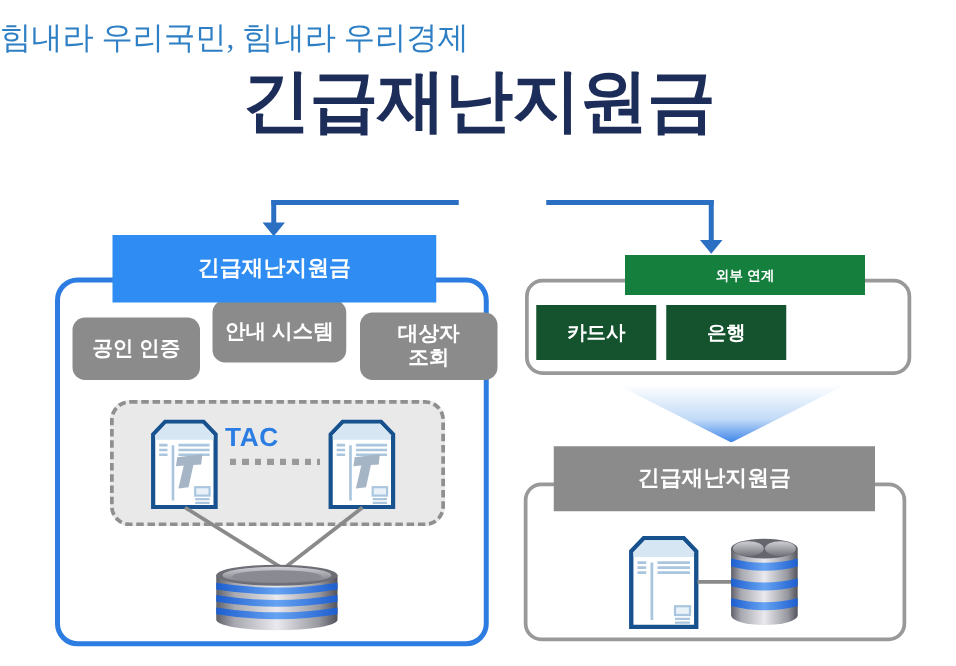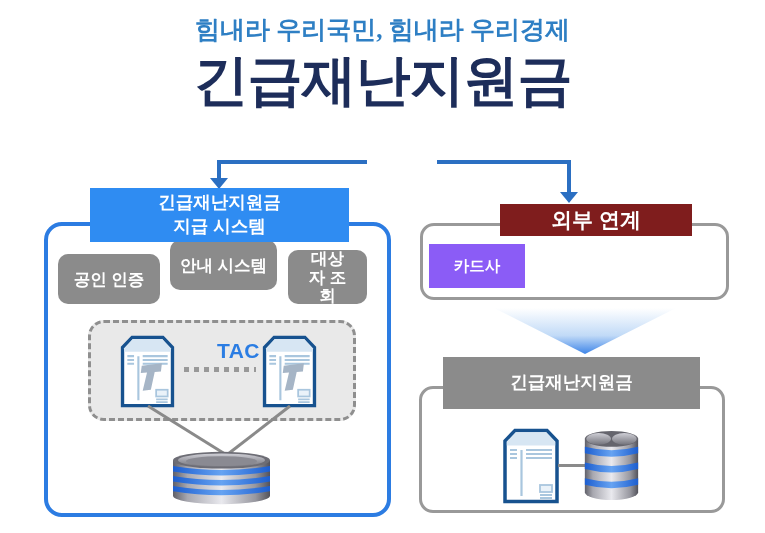--- a/index.html
+++ b/index.html
@@ -1,60 +1,60 @@
 <!DOCTYPE html>
 <html><head>
 <meta charset="utf-8">
 <style>
   html,body{margin:0;padding:0;background:#fff;}
   .stage{position:relative;width:765px;height:533px;background:#fff;overflow:hidden;
          font-family:"Liberation Sans","DejaVu Sans",sans-serif;}
   .abs{position:absolute;box-sizing:border-box;}
 
   
-  .subtitle{top:13px;left:0;width:765px;text-align:center;font-size:25px;font-weight:700;
+  .subtitle{top:13px;left:0;width:765px;text-align:left;font-size:25px;font-weight:400;
             color:#2e7fc4;font-family:"Liberation Serif","DejaVu Serif",serif;letter-spacing:0px;}
   .main-title{top:44px;left:0;width:765px;text-align:center;font-size:55px;font-weight:800;
               color:#1d2d5a;letter-spacing:-1px;}
 
   
   .bar{background:#2b6fc2;}
   .arrowhead{width:0;height:0;border-left:9px solid transparent;border-right:9px solid transparent;
              border-top:11px solid #2b6fc2;}
 
   
   .panel-blue{left:44px;top:222px;width:347px;height:295px;border:4px solid #2c7ce2;
               border-radius:18px;background:#fff;z-index:1;}
   .hdr-blue{left:90px;top:188px;width:259px;height:54px;background:#2f8cf2;color:#fff;
             display:flex;flex-direction:column;justify-content:center;align-items:center;
             font-size:17.5px;font-weight:700;line-height:1.35;z-index:3;text-align:center;}
   .module{background:#8b8b8b;border-radius:10px;color:#fff;font-weight:700;font-size:16.5px;
           display:flex;align-items:center;justify-content:center;text-align:center;
           line-height:1.15;z-index:2;}
   .m0{left:58px;top:254px;width:102px;height:50px;}
   .m1{left:170px;top:240px;width:107px;height:50px;}
-  .m2{left:288px;top:250px;width:79px;height:54px;padding:0 20px;}
+  .m2{left:288px;top:250px;width:110px;height:54px;padding:0 20px;}
   .tac-zone{left:88px;top:320px;width:268px;height:101px;background:#e9e9e9;
             border:3px dashed #8f8f8f;border-radius:16px;z-index:1;}
   .doc1{left:119px;top:335px;width:57px;height:73px;z-index:2;}
   .doc2{left:261px;top:335px;width:57px;height:73px;z-index:2;}
-  .tac-label{left:180px;top:339px;width:80px;text-align:right;font-size:21px;font-weight:800;
+  .tac-label{left:180px;top:339px;width:80px;text-align:left;font-size:21px;font-weight:800;
              color:#2b7de3;letter-spacing:0.5px;z-index:2;}
   .tac-dots{left:184px;top:367px;width:72px;height:5px;z-index:2;
             background:repeating-linear-gradient(90deg,#999 0 5px,transparent 5px 10px);}
   .converge{left:140px;top:404px;width:160px;height:52px;z-index:2;}
   .db1{left:172px;top:450px;width:99px;height:56px;z-index:2;}
 
   
-  .hdr-ext{left:500px;top:204px;width:192px;height:32px;background:#7f1d1d;color:#fff;
-           display:flex;align-items:center;justify-content:center;font-size:21px;
+  .hdr-ext{left:500px;top:204px;width:192px;height:32px;background:#15803d;color:#fff;
+           display:flex;align-items:center;justify-content:center;font-size:11px;
            font-weight:700;z-index:3;}
   .panel-ext{left:420px;top:223px;width:309px;height:77px;border:3px solid #999;
              border-radius:14px;background:#fff;z-index:1;}
-  .partner{background:#8b5cf6;color:#fff;font-weight:700;font-size:15.5px;display:flex;
+  .partner{background:#14532d;color:#fff;font-weight:700;font-size:15.5px;display:flex;
            align-items:center;justify-content:center;z-index:2;top:244px;height:44px;}
   .p0{left:429px;width:96px;} .p1{left:533px;width:96px;} .p2{left:627px;width:94px;}
   .chevron{left:494px;top:308px;width:182px;height:46px;z-index:2;
            background:linear-gradient(180deg,rgba(255,255,255,0) 0%,rgba(186,214,246,0.9) 60%,#3e85e8 100%);
            clip-path:polygon(0 0,100% 0,50% 100%);}
   .hdr-app{left:443px;top:357px;width:257px;height:52px;background:#8b8b8b;color:#fff;
            display:flex;flex-direction:column;justify-content:center;align-items:center;
            font-size:17.5px;font-weight:700;line-height:1.35;z-index:3;text-align:center;}
   .panel-app{left:419px;top:386px;width:306px;height:127px;border:3px solid #999;
              border-radius:14px;background:#fff;z-index:1;}
@@ -135,21 +135,20 @@
   </div>
   <div>
     <div class="abs bar" style="left:437px;top:160px;width:134px;height:4px;"></div>
     <div class="abs bar" style="left:567px;top:160px;width:4px;height:33px;"></div>
     <div class="abs arrowhead" style="left:560px;top:192px;"></div>
   </div>
 
   <div class="abs panel-blue"></div>
   <div class="abs hdr-blue">
     <span>긴급재난지원금</span>
-    <span>지급 시스템</span>
   </div>
   <div class="abs module m0">공인 인증</div>
   <div class="abs module m1">안내 시스템</div>
   <div class="abs module m2">대상자 조회</div>
 
   <div class="abs tac-zone"></div>
   <svg class="abs doc1" viewBox="0 0 58 76">
       <use href="#docT"></use>
     </svg>
   <div class="abs tac-label">TAC</div>
@@ -162,20 +161,21 @@
     <line x1="8" y1="2" x2="85" y2="50" stroke="#8a8a8a" stroke-width="3"></line>
     <line x1="150" y1="2" x2="88" y2="50" stroke="#8a8a8a" stroke-width="3"></line>
   </svg>
   <svg class="abs db1" viewBox="0 0 100 56">
       <use href="#db"></use>
     </svg>
 
   <div class="abs panel-ext"></div>
   <div class="abs hdr-ext">외부 연계</div>
   <div class="abs partner p0">카드사</div>
+  <div class="abs partner p1">은행</div>
 
   <div class="abs chevron"></div>
 
   <div class="abs panel-app"></div>
   <div class="abs hdr-app">
     <span>긴급재난지원금</span>
   </div>
   <svg class="abs doc3" viewBox="0 0 58 76">
       <use href="#doc"></use>
     </svg>

